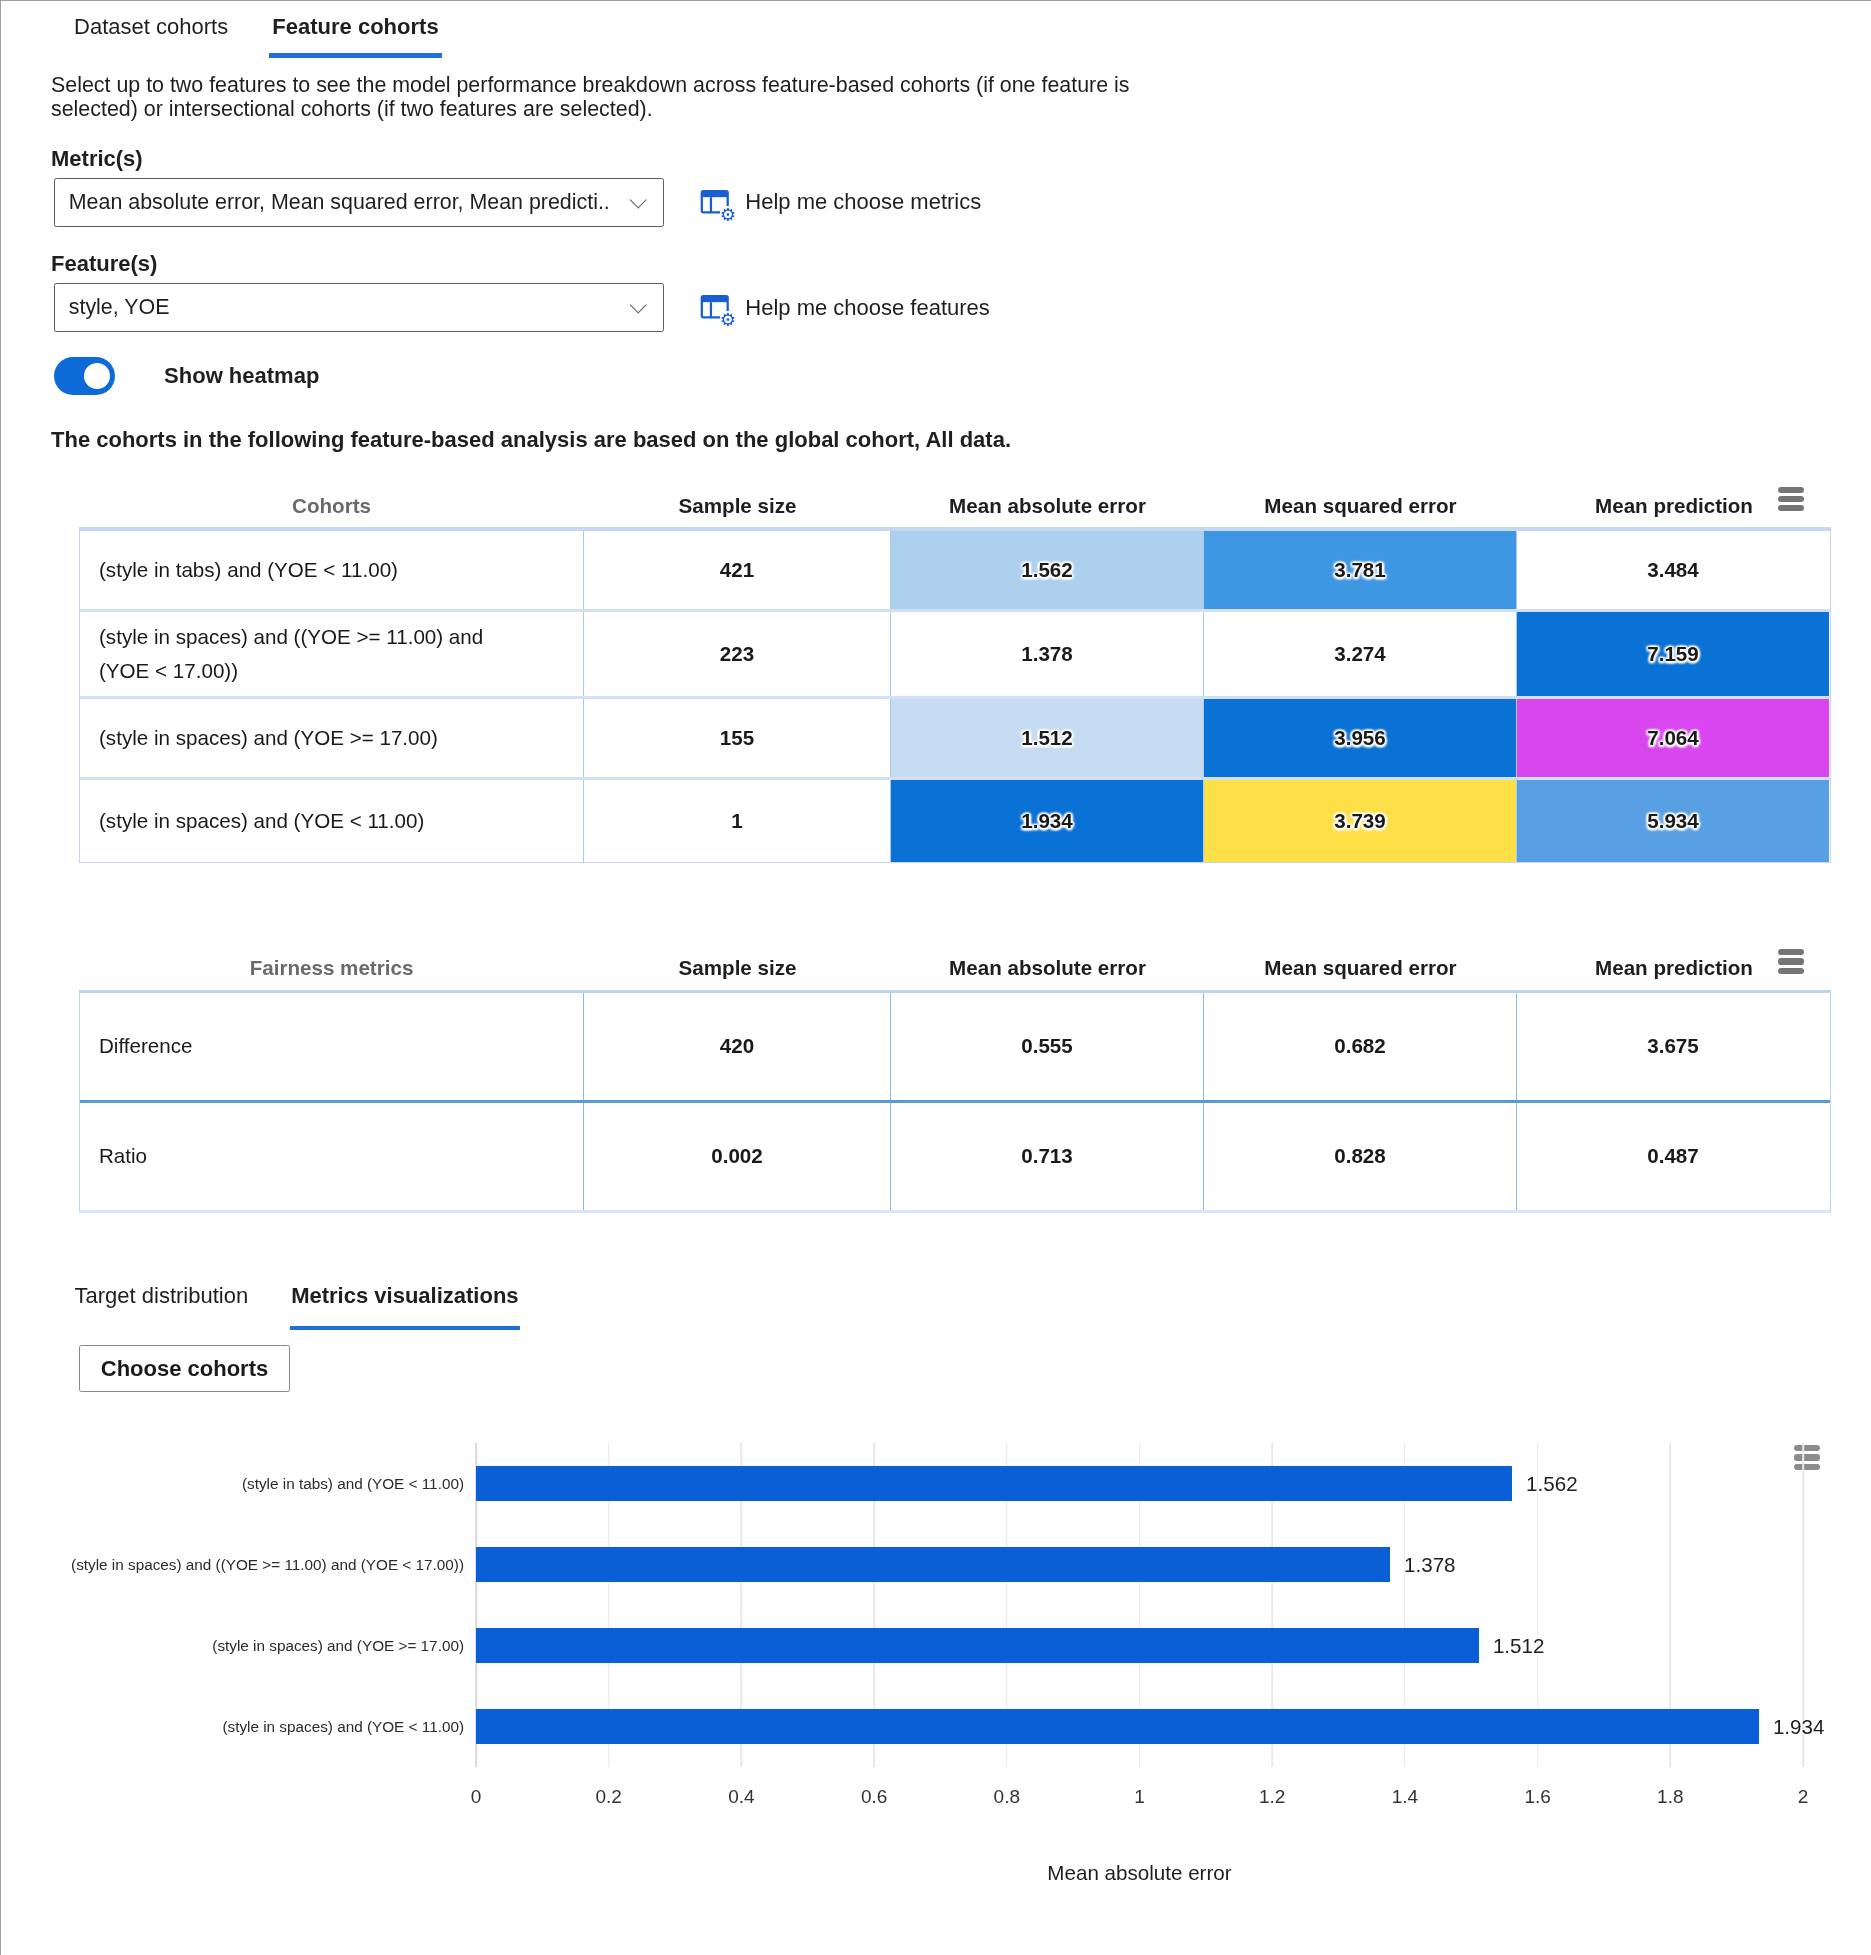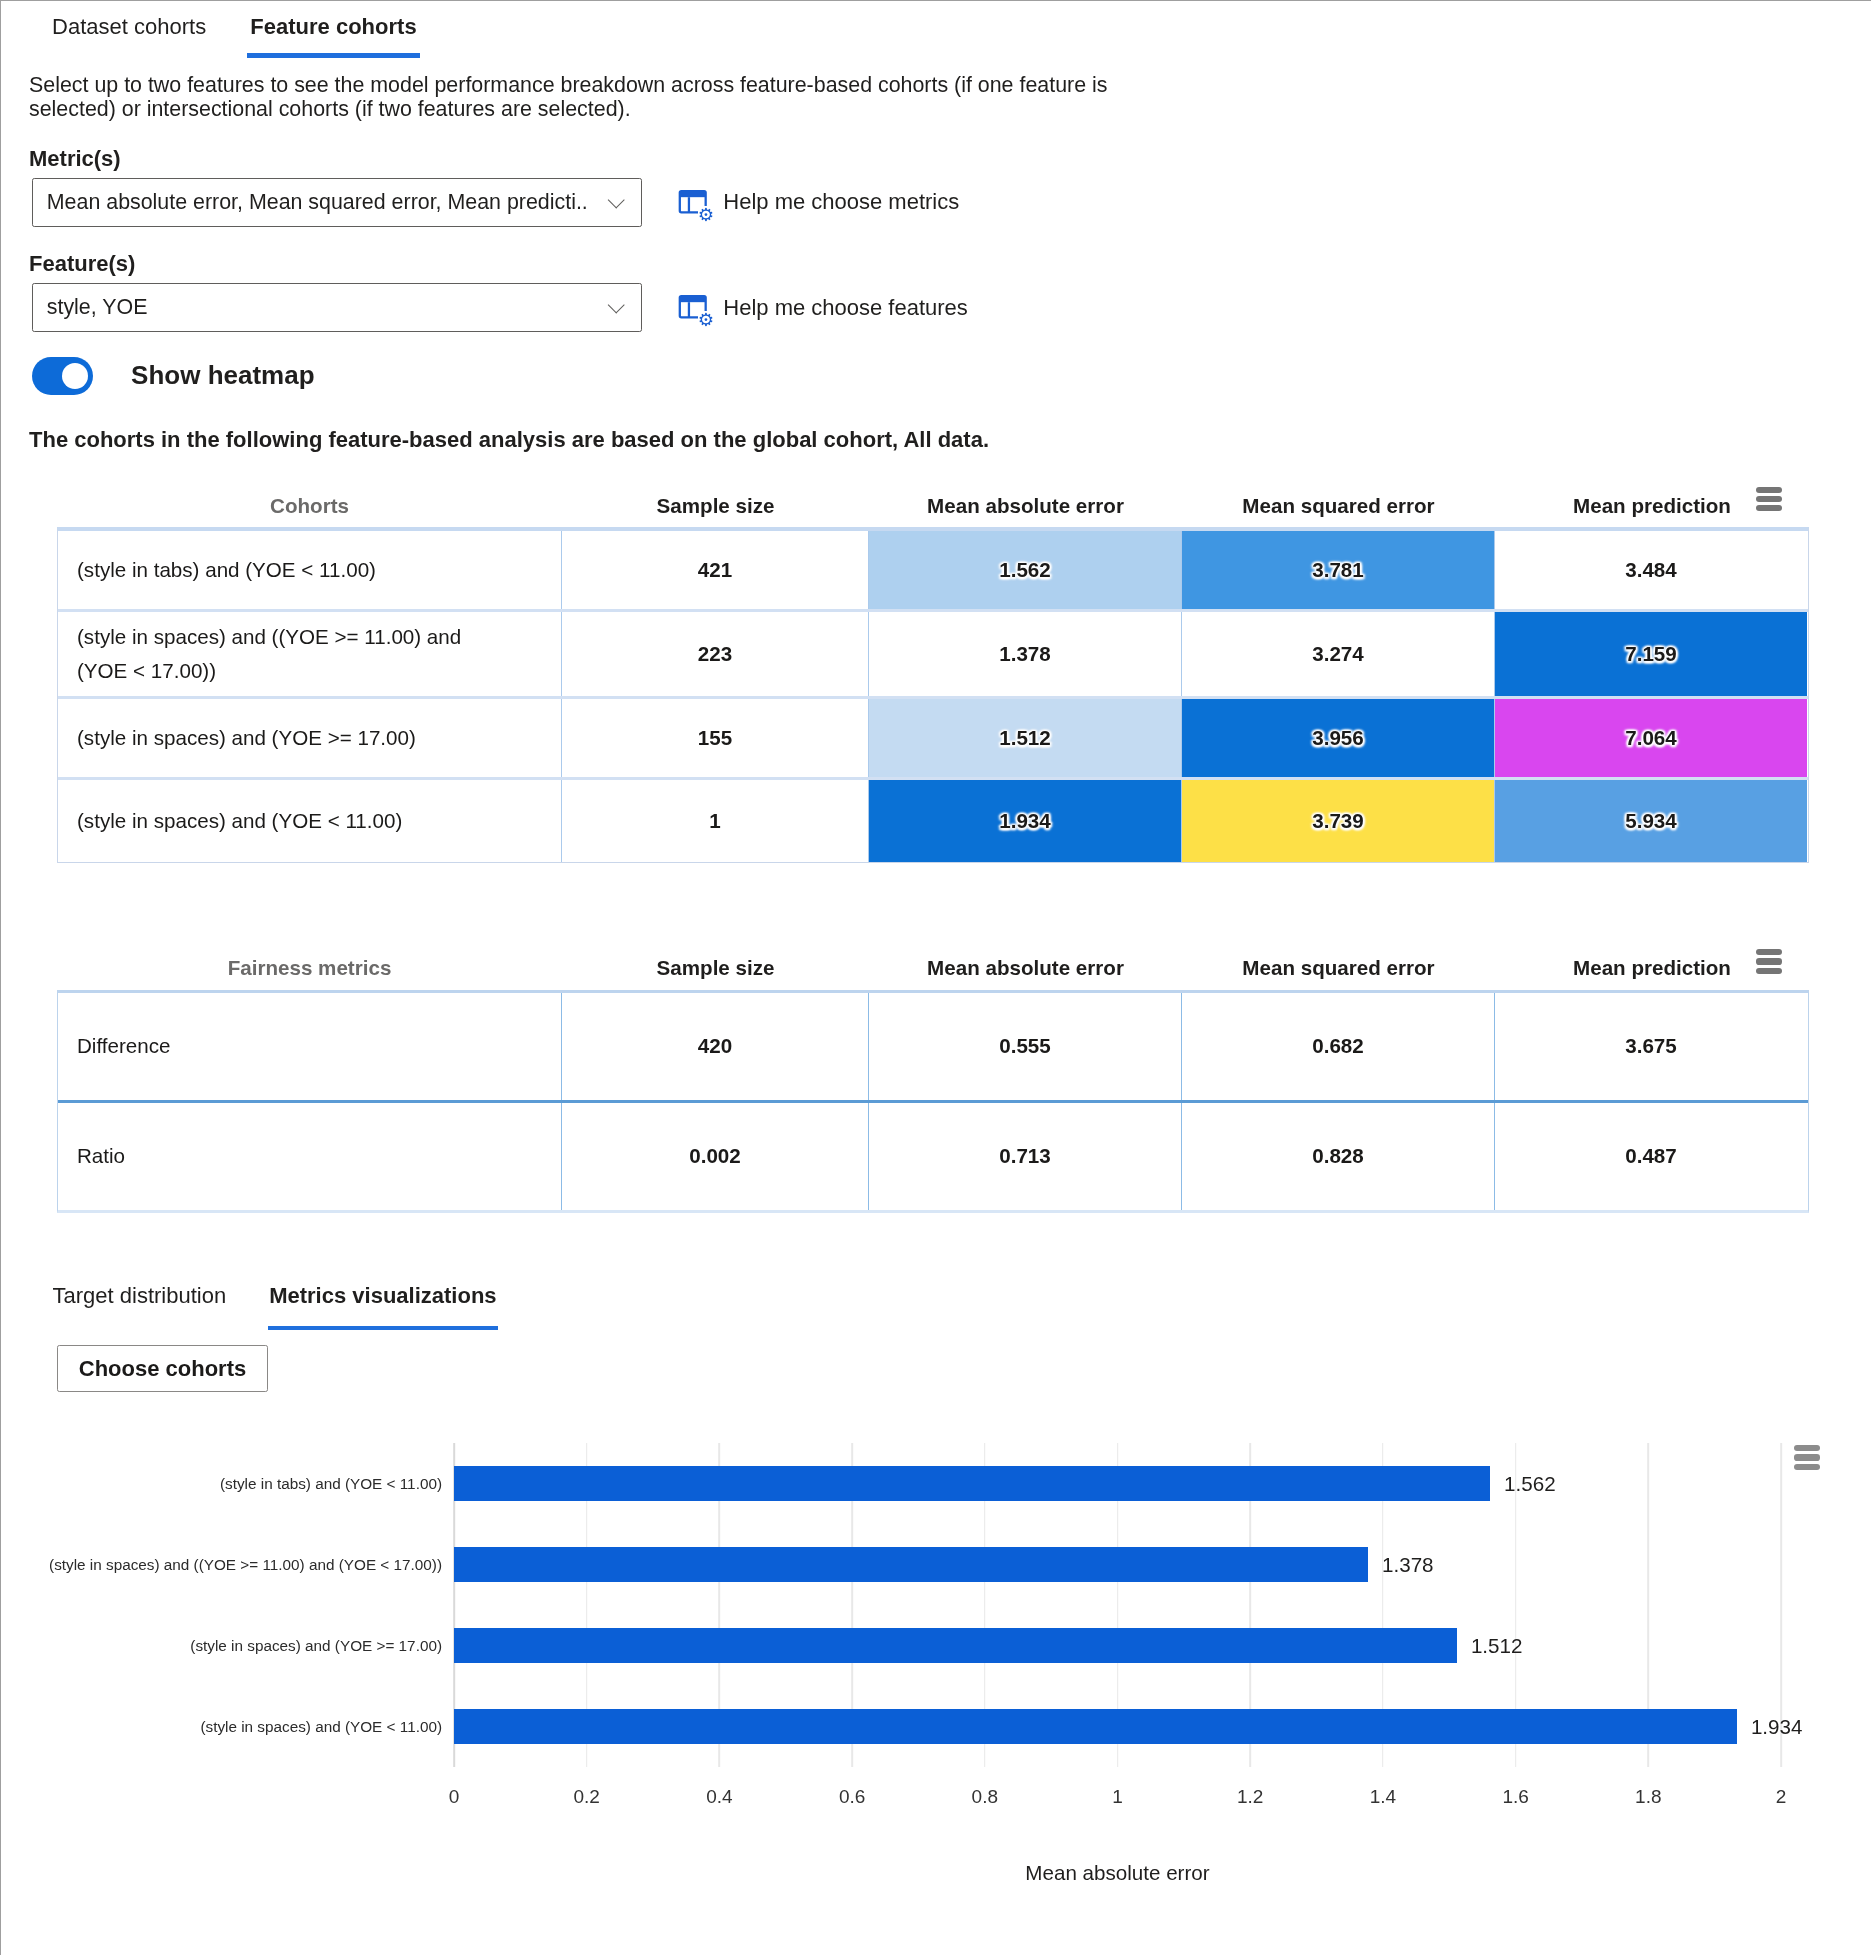--- a/index.html
+++ b/index.html
@@ -1,18 +1,18 @@
 <!DOCTYPE html>
 <html style="font-size:12.2px"><head>
 <meta charset="utf-8">
 <style>
   html,body{margin:0;padding:0;background:#fff;}
   .page{position:relative;width:1870px;height:1954px;border:0.8px solid #9f9f9f;background:#fff;
         font-family:"Liberation Sans","DejaVu Sans",sans-serif;color:#201f1e;box-sizing:content-box;overflow:hidden;}
-  .content{padding-left:28px;padding-right:0;}
+  .content{padding-left:50px;padding-right:0;}
 
   
   .tabs{padding-left:20px;margin-top:12.2px;display:flex;}
   .tab{font-size:22px;line-height:27.5px;padding:0 3.1px 12.2px 3.1px;border-bottom:5.3px solid transparent;cursor:pointer;}
   .tab + .tab{margin-left:38px;}
   .tab.active{font-weight:700;border-bottom-color:#1f6fdd;}
 
   .desc{margin:15.3px 0 0 0;font-size:21.4px;line-height:24px;max-width:1106px;}
 
   .field-label{margin-top:24.4px;font-size:22px;font-weight:700;line-height:26px;}
@@ -22,21 +22,21 @@
   .dd-value{padding-left:13.7px;font-size:21.4px;white-space:nowrap;overflow:hidden;max-width:542px;}
   .chev{position:absolute;right:18.3px;top:15.3px;width:11.4px;height:11.4px;border-right:1.5px solid #5f5d5b;border-bottom:1.5px solid #5f5d5b;transform:rotate(45deg);}
   .help{display:flex;align-items:center;margin-left:34px;cursor:pointer;}
   .help-icon-wrap{position:relative;width:35px;height:35px;}
   .gear{position:absolute;right:-3.1px;bottom:-4.6px;font-size:18.3px;color:#1a5fd2;background:#fff;line-height:18.3px;}
   .help-label{margin-left:12.2px;font-size:22px;}
 
   .toggle-row{margin-top:24.4px;margin-left:3.1px;display:flex;align-items:center;height:38px;}
   .toggle{position:relative;width:61px;height:38px;border-radius:19px;background:#0d6bd8;cursor:pointer;}
   .toggle .knob{position:absolute;top:6.1px;right:5.3px;width:26px;height:26px;border-radius:50%;background:#fff;}
-  .toggle-label{margin-left:38px;font-size:26px;font-weight:600;}
+  .toggle-label{margin-left:49px;font-size:22px;font-weight:600;}
 
   .note{margin:32px 0 0 0;font-size:22px;font-weight:700;line-height:26px;}
 
   
   .tsec{position:relative;margin-left:28px;width:1752px;}
   .tsec.first{margin-top:38px;}
   .tsec.fair-sec{margin-top:90px;}
   .tgrid{display:grid;grid-template-columns:505px 307px 313px 313px 314px;}
   .thead{height:30.5px;align-items:center;}
   .th{font-size:20.6px;font-weight:600;text-align:center;color:#1f1e1d;}

